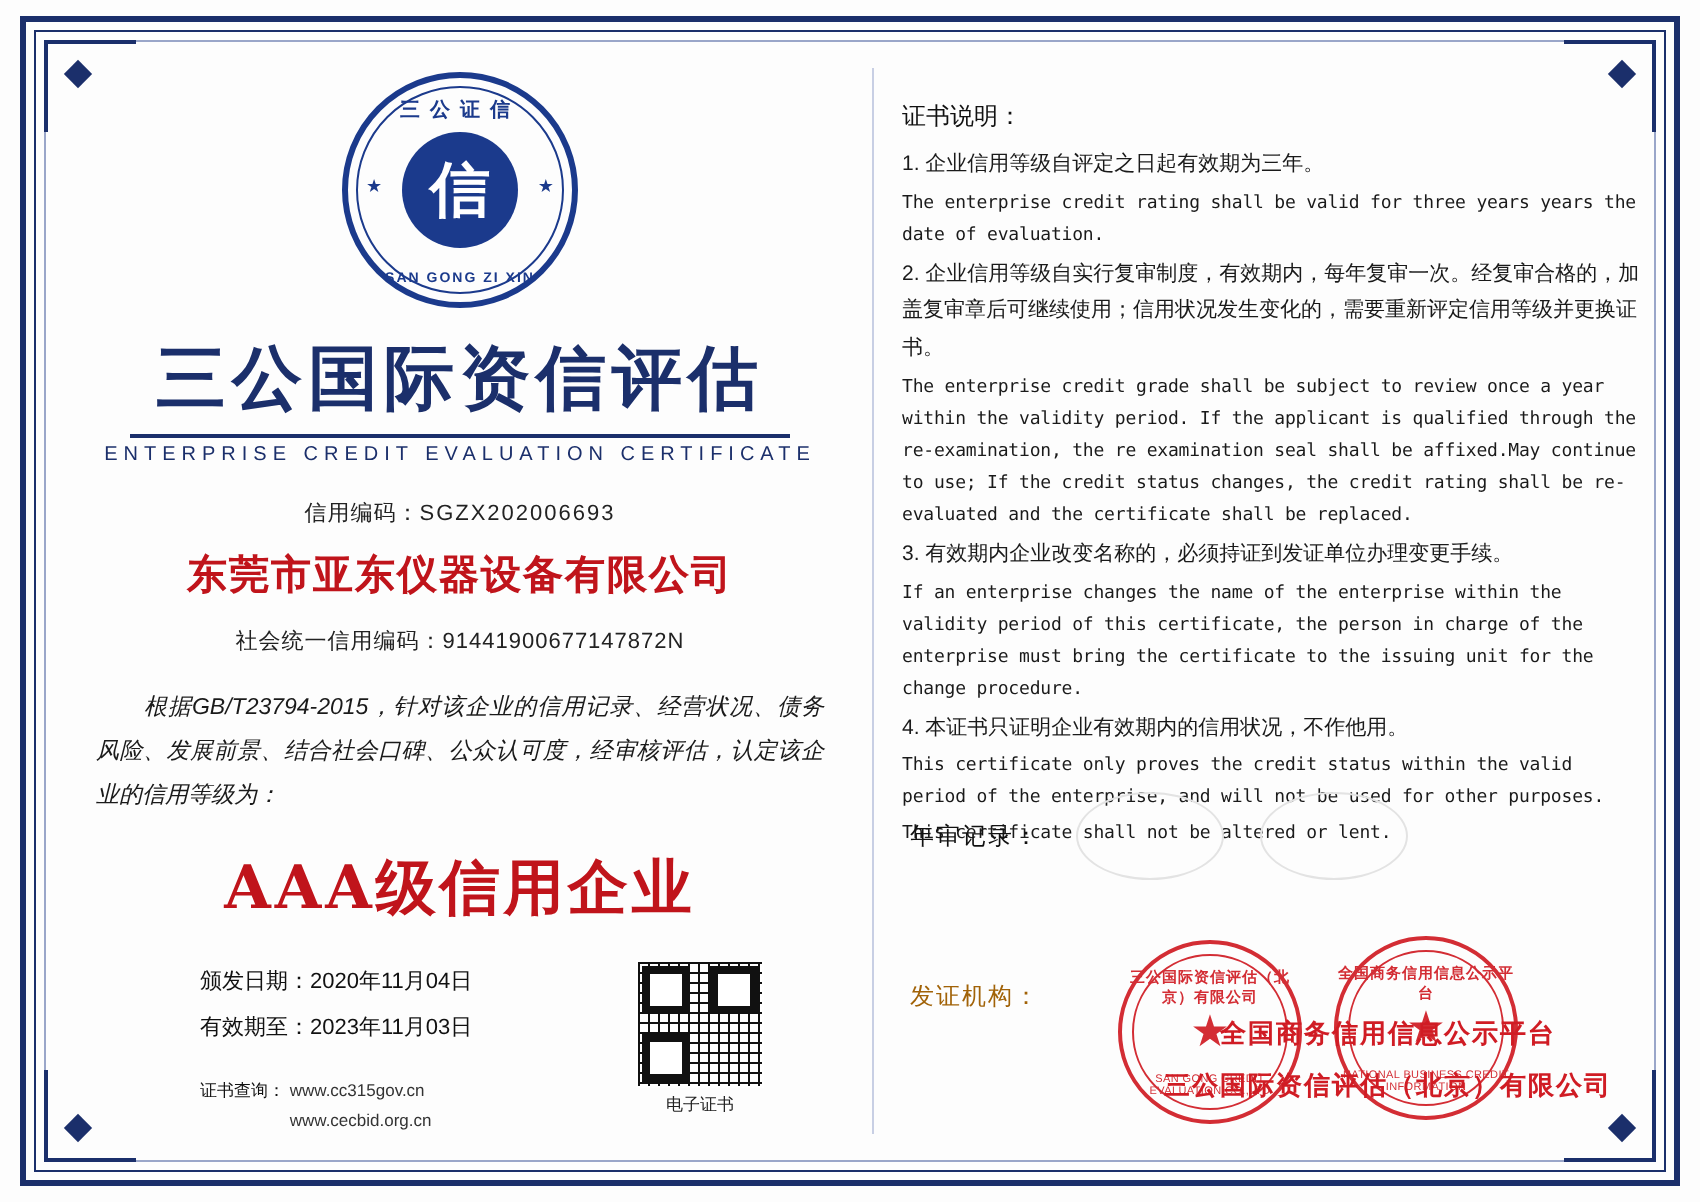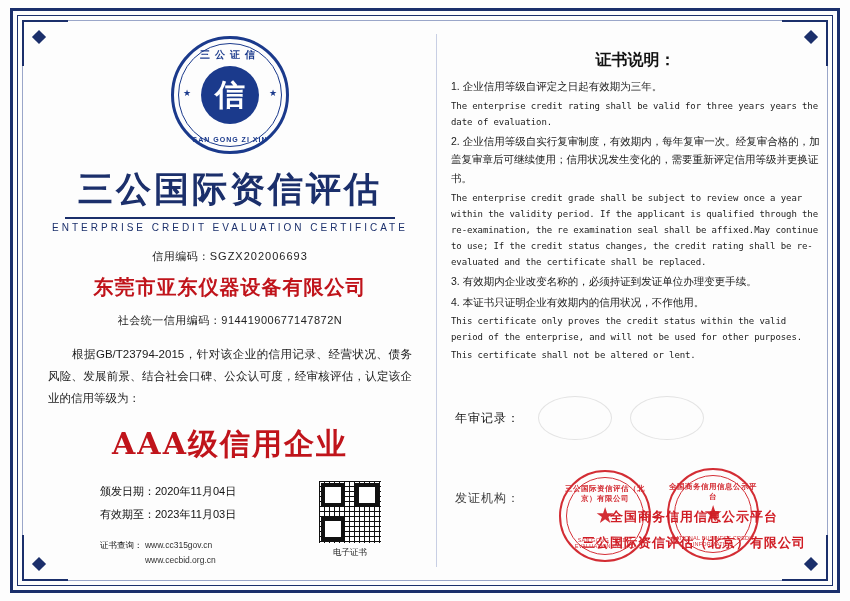--- a/index.html
+++ b/index.html
@@ -199,20 +199,21 @@
     letter-spacing: 0.5px;
   }
 
   .body-text {
     margin: 16px 18px 0 18px;
     font-size: 11.5px;
     line-height: 1.9;
     color: #1a1a1a;
     text-align: justify;
     text-indent: 24px;
+    font-style: italic;
   }
 
   .grade {
     text-align: center;
     margin-top: 14px;
     font-family: "DejaVu Serif", serif;
     font-weight: bold;
     font-size: 30px;
     color: #c0141b;
     letter-spacing: 2px;
@@ -273,25 +274,24 @@
     background: #fff;
   }
   .qr-caption {
     font-size: 8.5px;
     color: #222;
     margin-top: 3px;
   }
 
   
   .notes-title {
-    font-size: 16px;
-    font-weight: bold;
+    font-size: 12px;
+    font-weight: normal;
     color: #111;
     margin-bottom: 6px;
-    text-align: center;
   }
   .notes {
     font-size: 10px;
     line-height: 1.78;
     color: #1a1a1a;
   }
   .notes .cn { font-size: 10.5px; }
   .notes .en { font-family: "DejaVu Sans Mono", monospace; font-size: 9px; letter-spacing: -0.1px; }
   .notes p { margin: 0 0 2px 0; }
 
@@ -318,21 +318,21 @@
 
   .issuer-row {
     position: absolute;
     left: 4px;
     top: 462px;
     display: flex;
     align-items: center;
   }
   .issuer-label {
     font-size: 12px;
-    color: #404040;
+    color: #a16207;
     letter-spacing: 1px;
     white-space: nowrap;
   }
   .seals {
     position: absolute;
     left: 108px;
     top: 440px;
     width: 260px;
     height: 95px;
   }
@@ -474,20 +474,21 @@
     <div class="right-col">
 
       <div class="notes-title">证书说明：</div>
 
       <div class="notes">
         <p class="cn">1. 企业信用等级自评定之日起有效期为三年。</p>
         <p class="en">The enterprise credit rating shall be valid for three years years the date of evaluation.</p>
         <p class="cn">2. 企业信用等级自实行复审制度，有效期内，每年复审一次。经复审合格的，加盖复审章后可继续使用；信用状况发生变化的，需要重新评定信用等级并更换证书。</p>
         <p class="en">The enterprise credit grade shall be subject to review once a year within the validity period. If the applicant is qualified through the re-examination, the re examination seal shall be affixed.May continue to use; If the credit status changes, the credit rating shall be re-evaluated and the certificate shall be replaced.</p>
         <p class="cn">3. 有效期内企业改变名称的，必须持证到发证单位办理变更手续。</p>
+        <p class="en">If an enterprise changes the name of the enterprise within the validity period of this certificate, the person in charge of the enterprise must bring the certificate to the issuing unit for the change procedure.</p>
         <p class="cn">4. 本证书只证明企业有效期内的信用状况，不作他用。</p>
         <p class="en">This certificate only proves the credit status within the valid period of the enterprise, and will not be used for other purposes.</p>
         <p class="en">This certificate shall not be altered or lent.</p>
       </div>
 
       <div class="review-row">
         <span class="review-label">年审记录：</span>
         <span class="review-slot"></span>
         <span class="review-slot"></span>
       </div>

